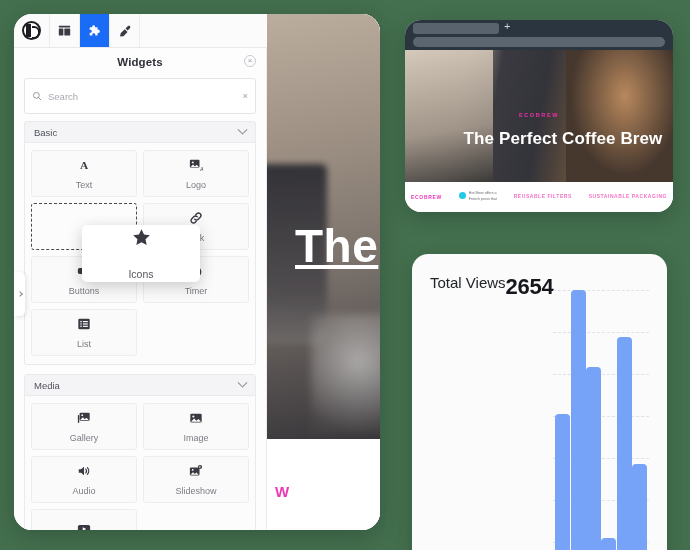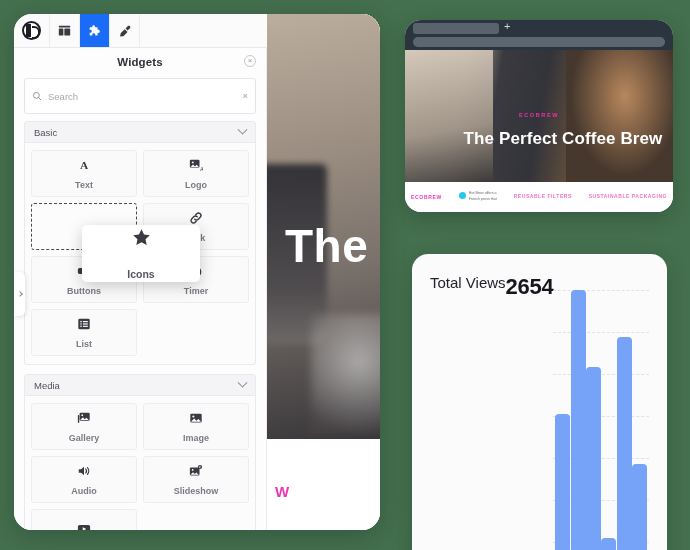--- a/index.html
+++ b/index.html
@@ -190,21 +190,20 @@
     gap: 4px;
     cursor: grab;
   }
   .widget-card.drop-target {
     background: transparent;
     border: 1.5px dashed #4a4a52;
   }
   .widget-card-label {
     font-size: 9px;
     color: #7b7b84;
-    font-weight: bold;
   }
   .wicon { color: #3a3a42; display: block; }
 
   
   .drag-ghost {
     position: absolute;
     left: 68px;
     top: 211px;
     width: 118px;
     height: 57px;
@@ -255,28 +254,29 @@
   .canvas-hero::after {
     content: "";
     position: absolute;
     left: 44px; top: 300px;
     width: 120px; height: 120px;
     background: radial-gradient(ellipse at 40% 40%, rgba(255,255,255,0.5), rgba(140,130,120,0.1) 70%);
     filter: blur(4px);
   }
   .canvas-word {
     position: absolute;
-    left: 18px;
+    left: 28px;
     top: 205px;
     font-size: 46px;
     font-weight: bold;
     color: #ffffff;
     letter-spacing: 0.5px;
     z-index: 3;
     font-family: "Liberation Sans", sans-serif;
+    text-decoration: underline;
   }
   .canvas-lower {
     position: absolute;
     left: 0; right: 0; top: 425px; bottom: 0;
     background: #ffffff;
   }
   .canvas-w {
     position: absolute;
     left: 8px;
     top: 44px;

